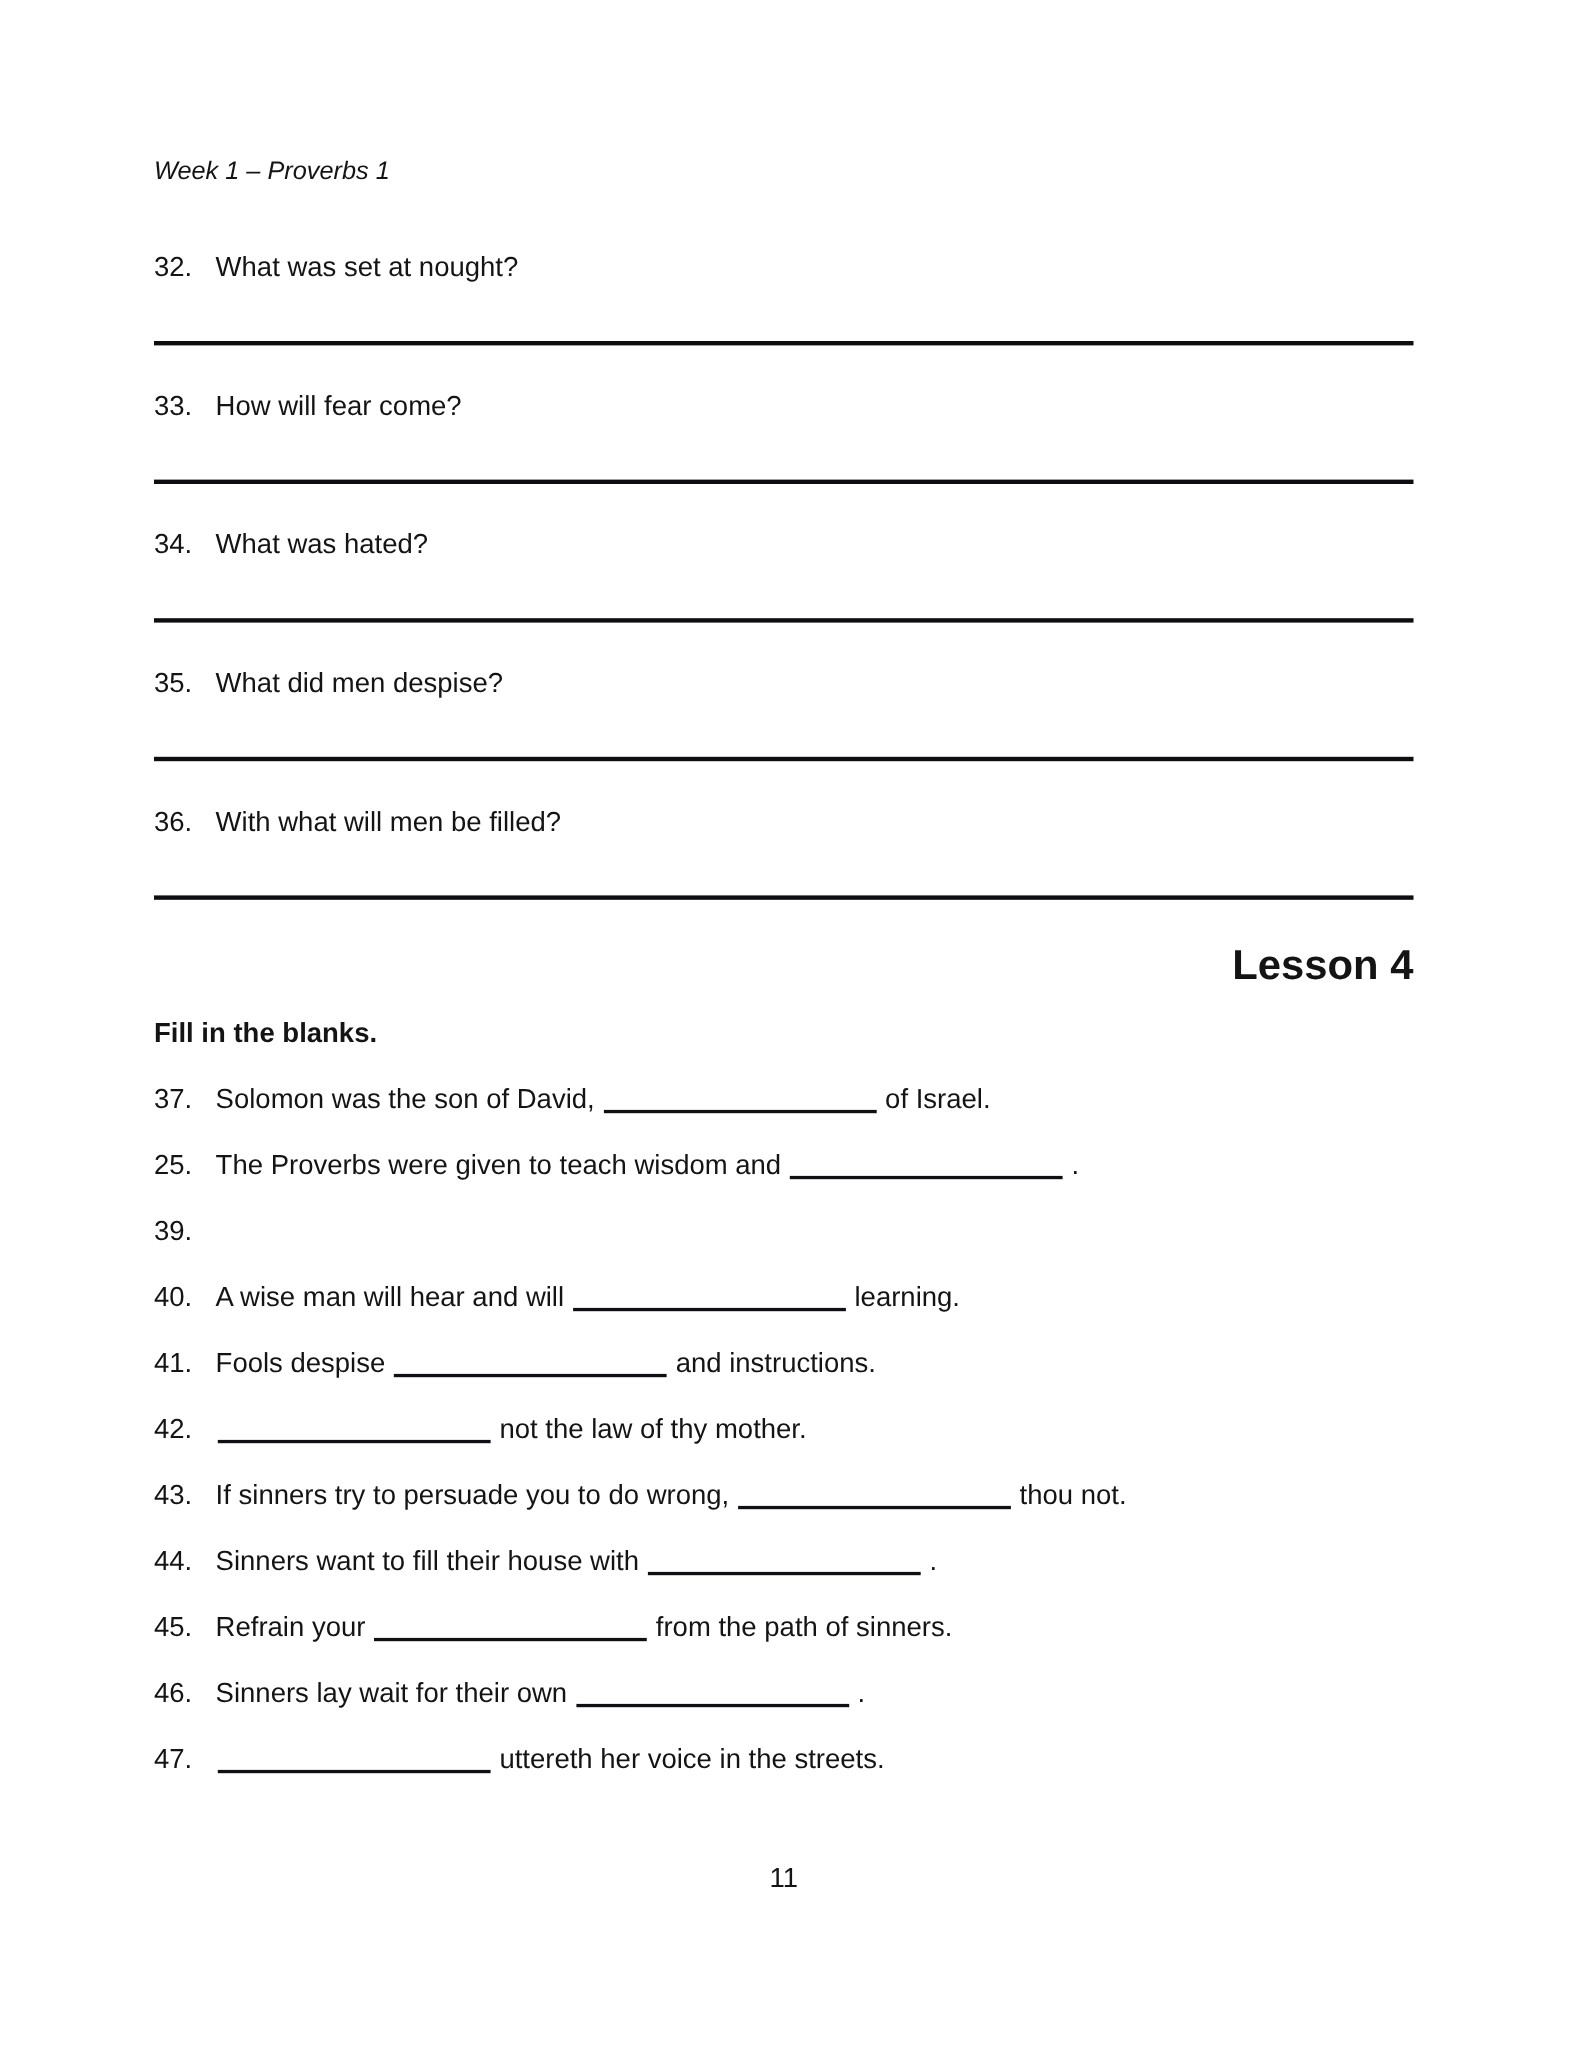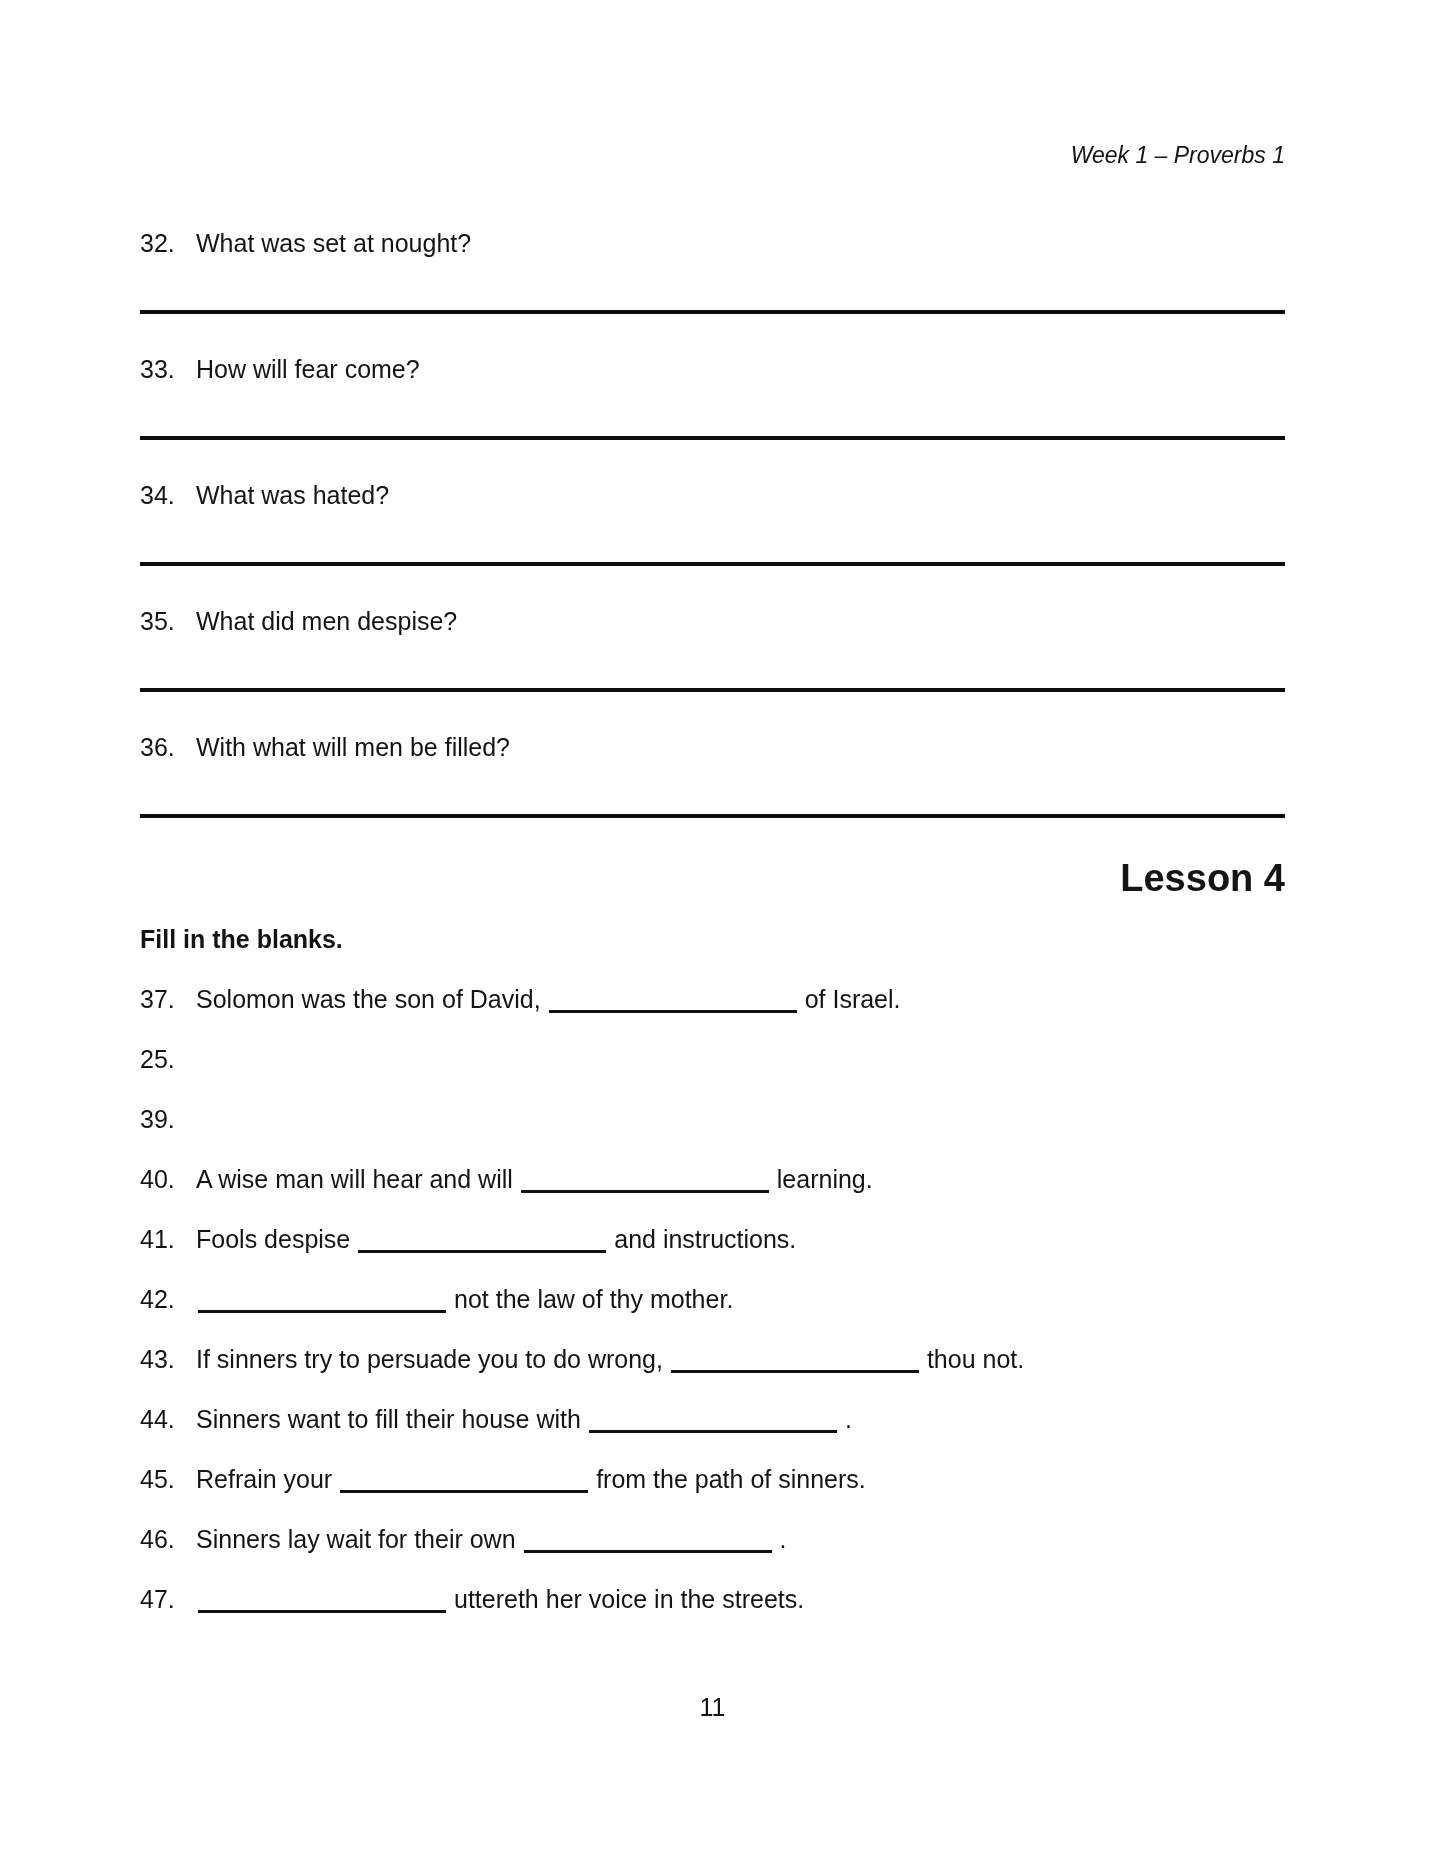--- a/index.html
+++ b/index.html
@@ -16,21 +16,21 @@
     box-sizing: border-box;
   }
   .page {
     box-sizing: border-box;
     width: 1445px;
     height: 1870px;
     padding: 140px 160px 0 140px;
   }
   
   .page-header {
-    text-align: right;
+    text-align: left;
     font-style: italic;
     font-size: 23px;
     line-height: 30px;
     margin-bottom: 58px;
   }
   
   .qa-item { margin-bottom: 40px; }
   .qa-question {
     display: flex;
     font-size: 25px;
@@ -142,20 +142,21 @@
 
   <div class="fill-section" data-name="fill-in-section">
 
     <div class="fill-item" data-name="fill-item">
       <span class="qnum" data-name="question-number">37.</span>
       <span class="fill-text" data-name="fill-text"><span data-name="fill-prefix">Solomon was the son of David,</span><span class="blank" data-name="fill-blank"></span><span data-name="fill-suffix">of Israel.</span></span>
     </div>
 
     <div class="fill-item" data-name="fill-item">
       <span class="qnum" data-name="question-number">25.</span>
+      <span class="fill-text" data-name="fill-text"><span data-name="fill-prefix">The Proverbs were given to teach wisdom and</span><span class="blank" data-name="fill-blank"></span><span data-name="fill-suffix">.</span></span>
     </div>
 
     <div class="fill-item" data-name="fill-item">
       <span class="qnum" data-name="question-number">39.</span>
     </div>
 
     <div class="fill-item" data-name="fill-item">
       <span class="qnum" data-name="question-number">40.</span>
       <span class="fill-text" data-name="fill-text"><span data-name="fill-prefix">A wise man will hear and will</span><span class="blank" data-name="fill-blank"></span><span data-name="fill-suffix">learning.</span></span>
     </div>

